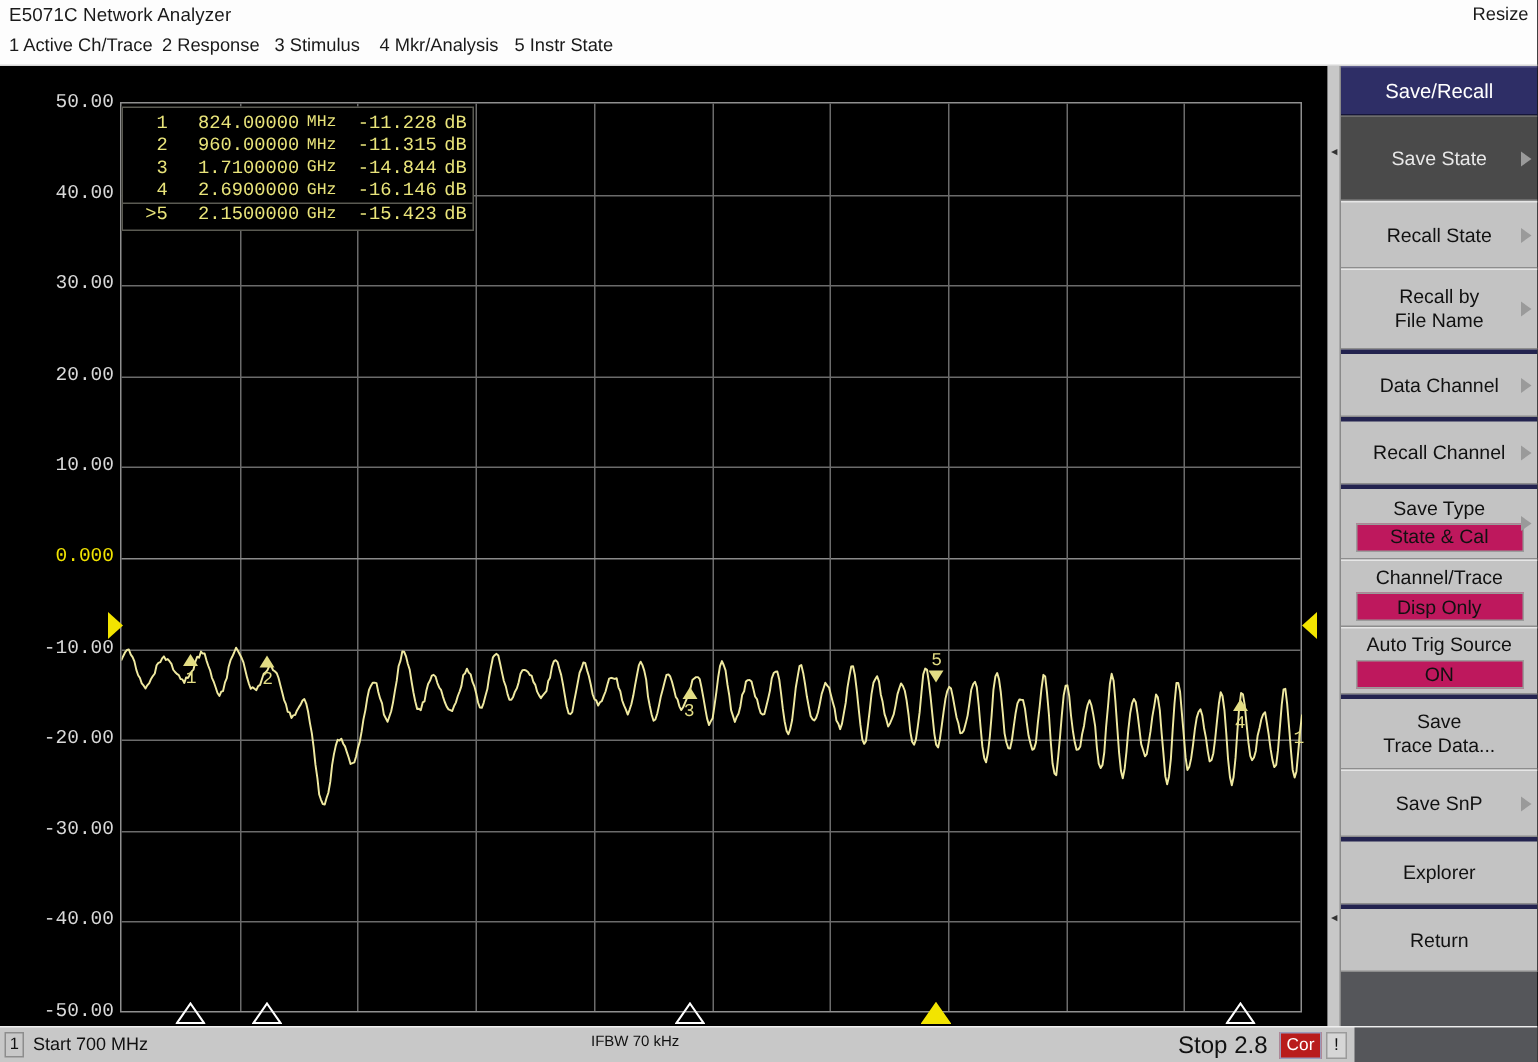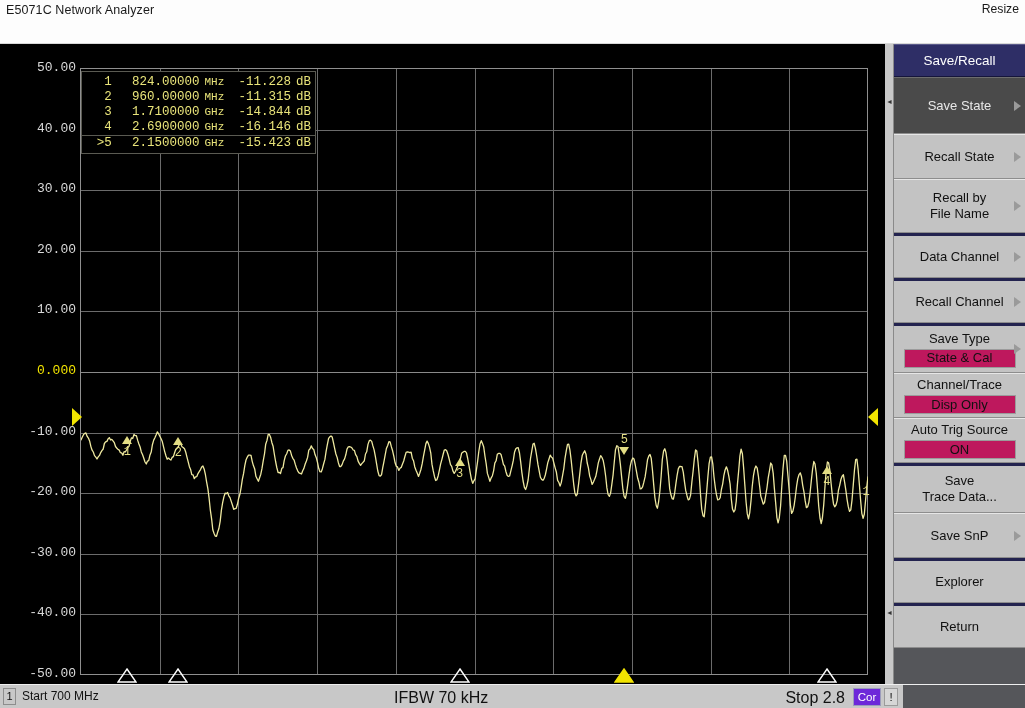--- a/index.html
+++ b/index.html
@@ -194,25 +194,25 @@
   .statusbar {
     position: absolute; left: 0; top: 684px; width: 1025px; height: 24px;
     background: #c8c8c8; border-top: 1px solid #efefef;
   }
   .sb-ch {
     position: absolute; left: 3px; top: 3px; width: 13px; height: 17px;
     background: #c8c8c8; border: 1px solid #8d8d8d;
     font-size: 11px; color: #111; text-align: center; line-height: 15px;
   }
   .sb-start { position: absolute; left: 22px; top: 4px; font-size: 12px; color: #111; }
-  .sb-ifbw  { position: absolute; left: 394px; top: 4px; font-size: 16px; color: #111; }
+  .sb-ifbw  { position: absolute; left: 394px; top: 4px; font-size: 10px; color: #111; }
   .sb-stop  { position: absolute; left: 755px; top: 4px; font-size: 16px; color: #111; text-align:right; width: 90px;}
   .sb-cor {
     position: absolute; left: 853px; top: 3px; width: 28px; height: 18px;
-    background: #6d28d9; color: #fff; font-size: 11.5px;
+    background: #b91c1c; color: #fff; font-size: 11.5px;
     display: flex; align-items: center; justify-content: center;
     border: 1px solid #9b9bbb;
   }
   .sb-bang {
     position: absolute; left: 884px; top: 3px; width: 14px; height: 18px;
     background: #d6d6d6; color: #111; font-size: 11.5px;
     display: flex; align-items: center; justify-content: center;
     border: 1px solid #9b9b9b;
   }
   .sb-right-fill {
@@ -220,20 +220,27 @@
     background: #55565a;
   }
 </style>
 </head>
 <body>
 
 <div id="app">
 
   <div class="win-chrome">
     <div class="win-title">E5071C Network Analyzer</div>
+    <div class="menubar" id="menubar">
+        <div class="menu-item" style="left: 6px;">1 Active Ch/Trace</div>
+        <div class="menu-item" style="left: 108px;">2 Response</div>
+        <div class="menu-item" style="left: 183px;">3 Stimulus</div>
+        <div class="menu-item" style="left: 253px;">4 Mkr/Analysis</div>
+        <div class="menu-item" style="left: 343px;">5 Instr State</div>
+      </div>
     <div class="resize-label">Resize</div>
   </div>
   <div class="chrome-rule"></div>
 
   <div class="display">
 
 
     <div class="yaxis" id="yaxis">
         <div class="ylab" style="top: -8px;">50.00</div>
         <div class="ylab" style="top: 52.6px;">40.00</div>

